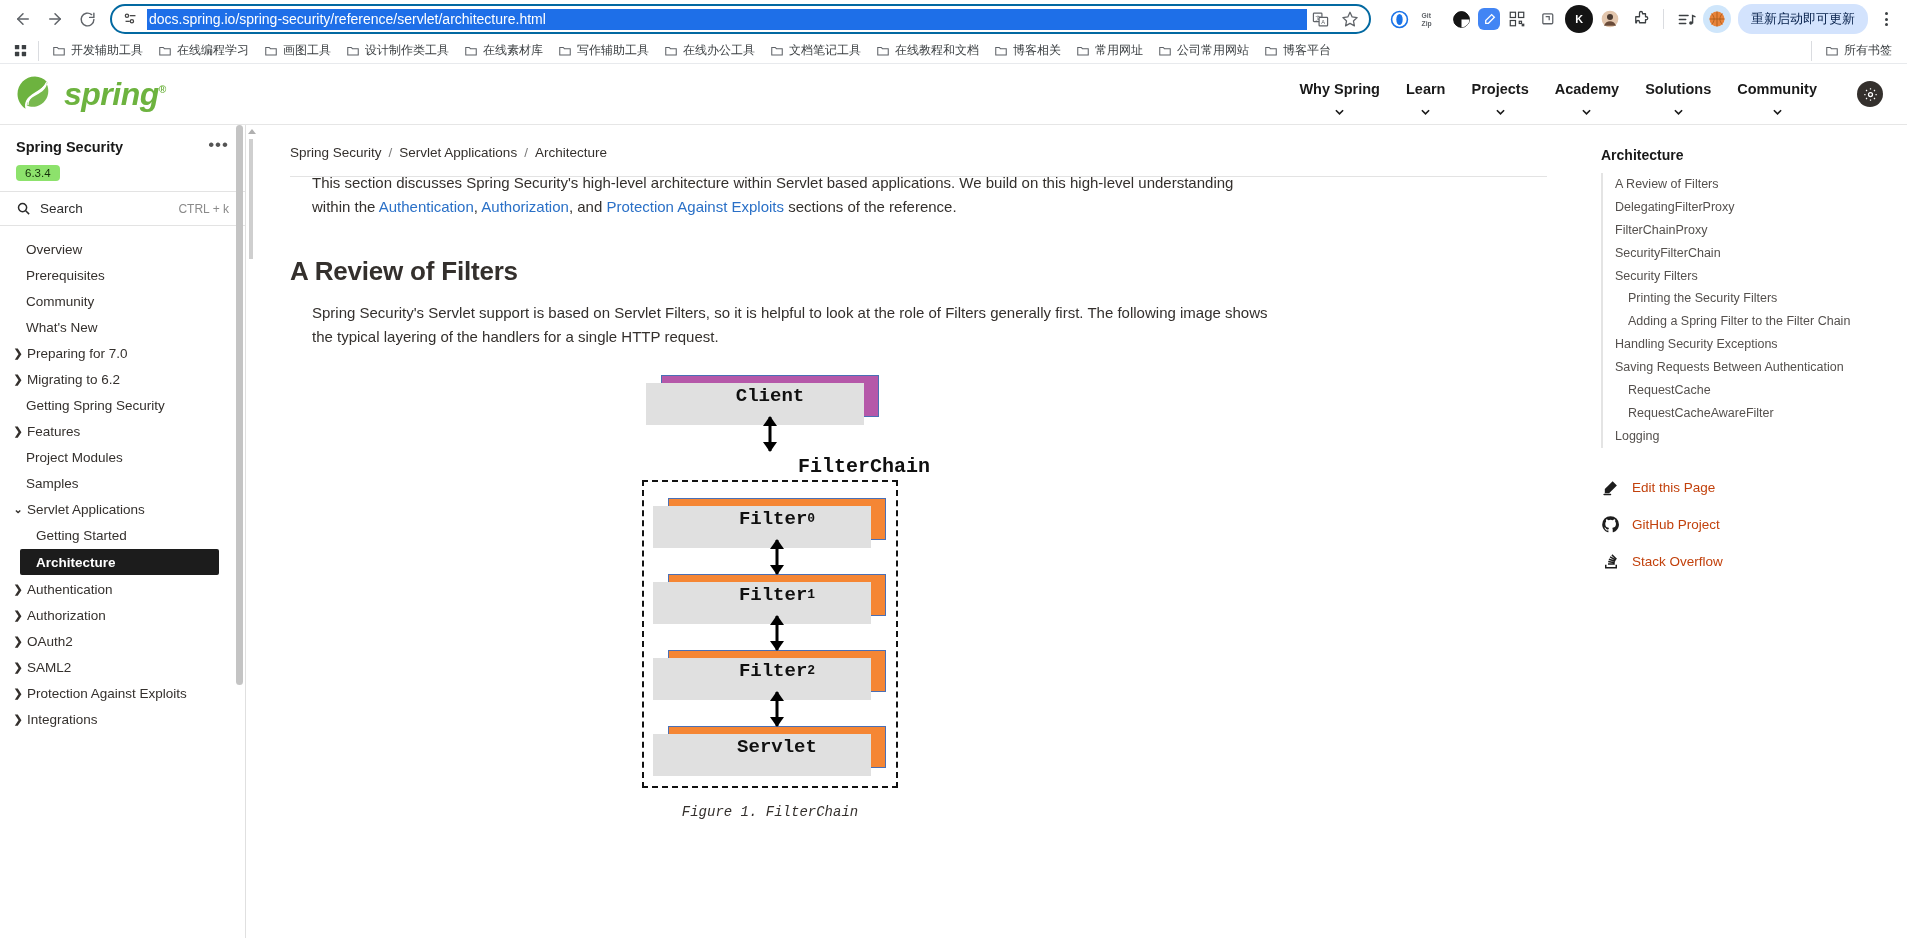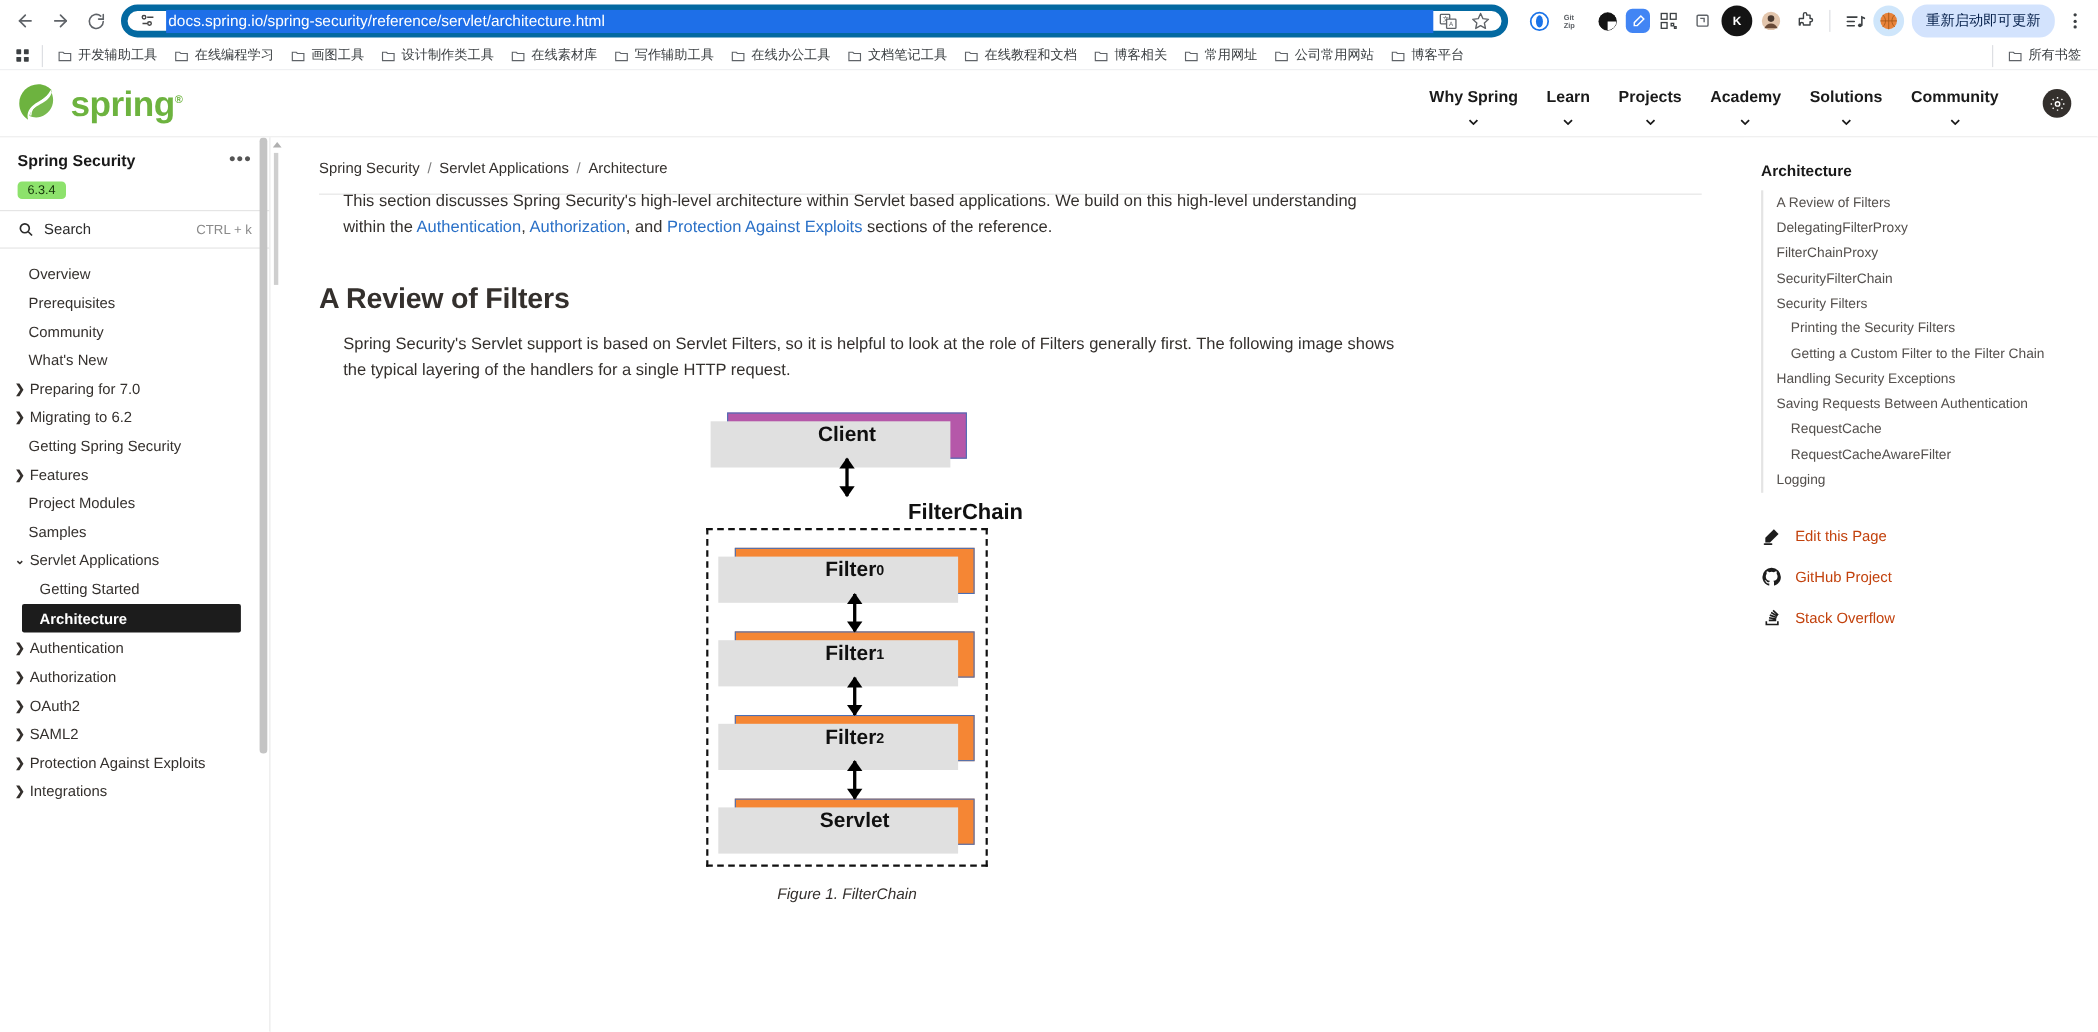--- a/index.html
+++ b/index.html
@@ -25,21 +25,21 @@
     border-radius: 50%;
     color: #5f6368;
     flex: 0 0 auto;
   }
   .nav-btn svg { display: block; }
 
   .omnibox {
     flex: 1 1 auto;
     height: 30px;
     margin: 0 6px;
-    border: 6px solid #0369a1;
+    border: 2px solid #0369a1;
     border-radius: 16px;
     display: flex;
     align-items: center;
     padding: 0 6px 0 10px;
     background: #fff;
     min-width: 0;
   }
   .omnibox-lead {
     width: 18px; height: 18px;
     flex: 0 0 auto;
@@ -124,20 +124,21 @@
     background: #fff;
   }
   .spring-logo { display: flex; align-items: center; gap: 8px; flex: 0 0 auto; }
   .leaf { width: 42px; height: 42px; flex: 0 0 auto; }
   .logo-word {
     font-size: 32px;
     font-weight: 700;
     color: #6db33f;
     letter-spacing: -0.5px;
     line-height: 1;
+    font-style: italic;
   }
   .logo-word sup { font-size: 10px; vertical-align: super; }
   .site-nav { margin-left: auto; display: flex; align-items: center; gap: 26px; }
   .nav-link {
     font-size: 14.5px;
     font-weight: 700;
     color: #1a1a1a;
     display: flex; align-items: center; gap: 5px;
     white-space: nowrap;
     flex-direction: column;
@@ -264,21 +265,21 @@
 
   h2.sect {
     font-size: 26px;
     font-weight: 700;
     color: #34302d;
     margin-top: 38px;
     letter-spacing: -0.2px;
   }
 
   
-  .figure-wrap { margin-top: 26px; display: flex; flex-direction: column; align-items: center; width: 960px; }
+  .figure-wrap { margin-top: 26px; display: flex; flex-direction: column; align-items: center; width: 960px; font-family: Liberation Mono, monospace; }
   .diagram { position: relative; width: 320px; }
 
   .dbox {
     position: relative;
     border: 1.5px solid #4a6fb5;
     height: 42px;
     display: flex; align-items: center; justify-content: center;
     font-size: 19px; font-weight: 700; color: #101010;
     width: 218px;
     margin: 0 auto;
@@ -817,21 +818,21 @@
 
     <aside class="toc">
       <div class="toc-title">Architecture</div>
       <div class="toc-list">
         <div class="toc-item">A Review of Filters</div>
         <div class="toc-item">DelegatingFilterProxy</div>
         <div class="toc-item">FilterChainProxy</div>
         <div class="toc-item">SecurityFilterChain</div>
         <div class="toc-item">Security Filters</div>
         <div class="toc-item sub">Printing the Security Filters</div>
-        <div class="toc-item sub">Getting a Custom Filter to the Filter Chain</div>
+        <div class="toc-item sub">Adding a Spring Filter to the Filter Chain</div>
         <div class="toc-item">Handling Security Exceptions</div>
         <div class="toc-item">Saving Requests Between Authentication</div>
         <div class="toc-item sub">RequestCache</div>
         <div class="toc-item sub">RequestCacheAwareFilter</div>
         <div class="toc-item">Logging</div>
       </div>
 
       <div class="toc-links">
         <a class="toc-link">
           <span class="toc-link-ico">

